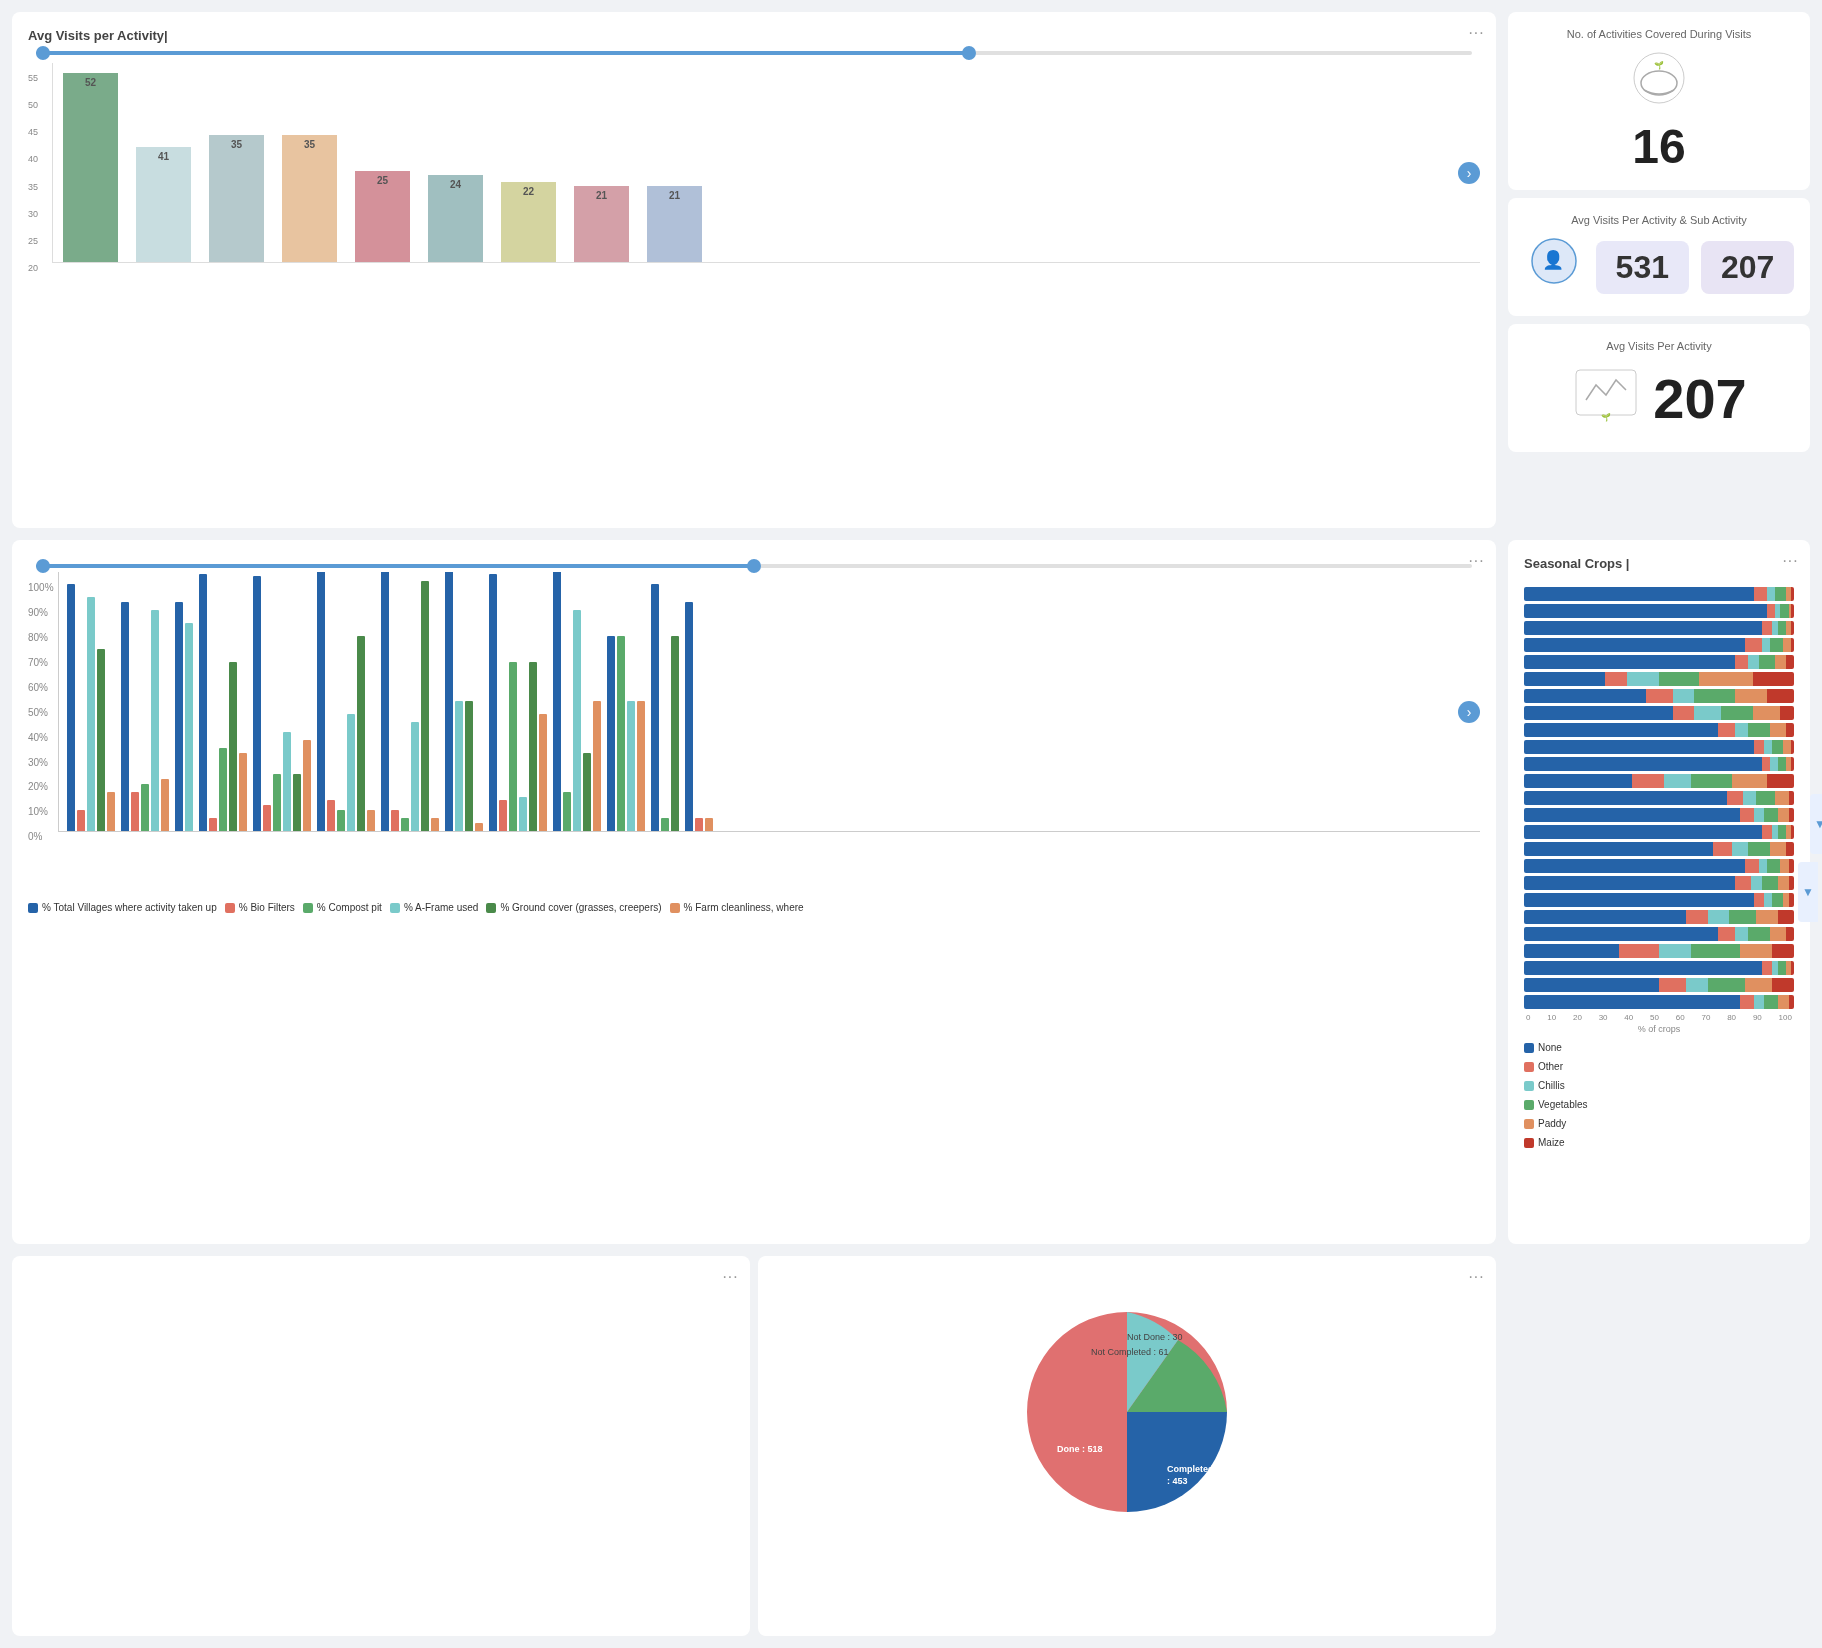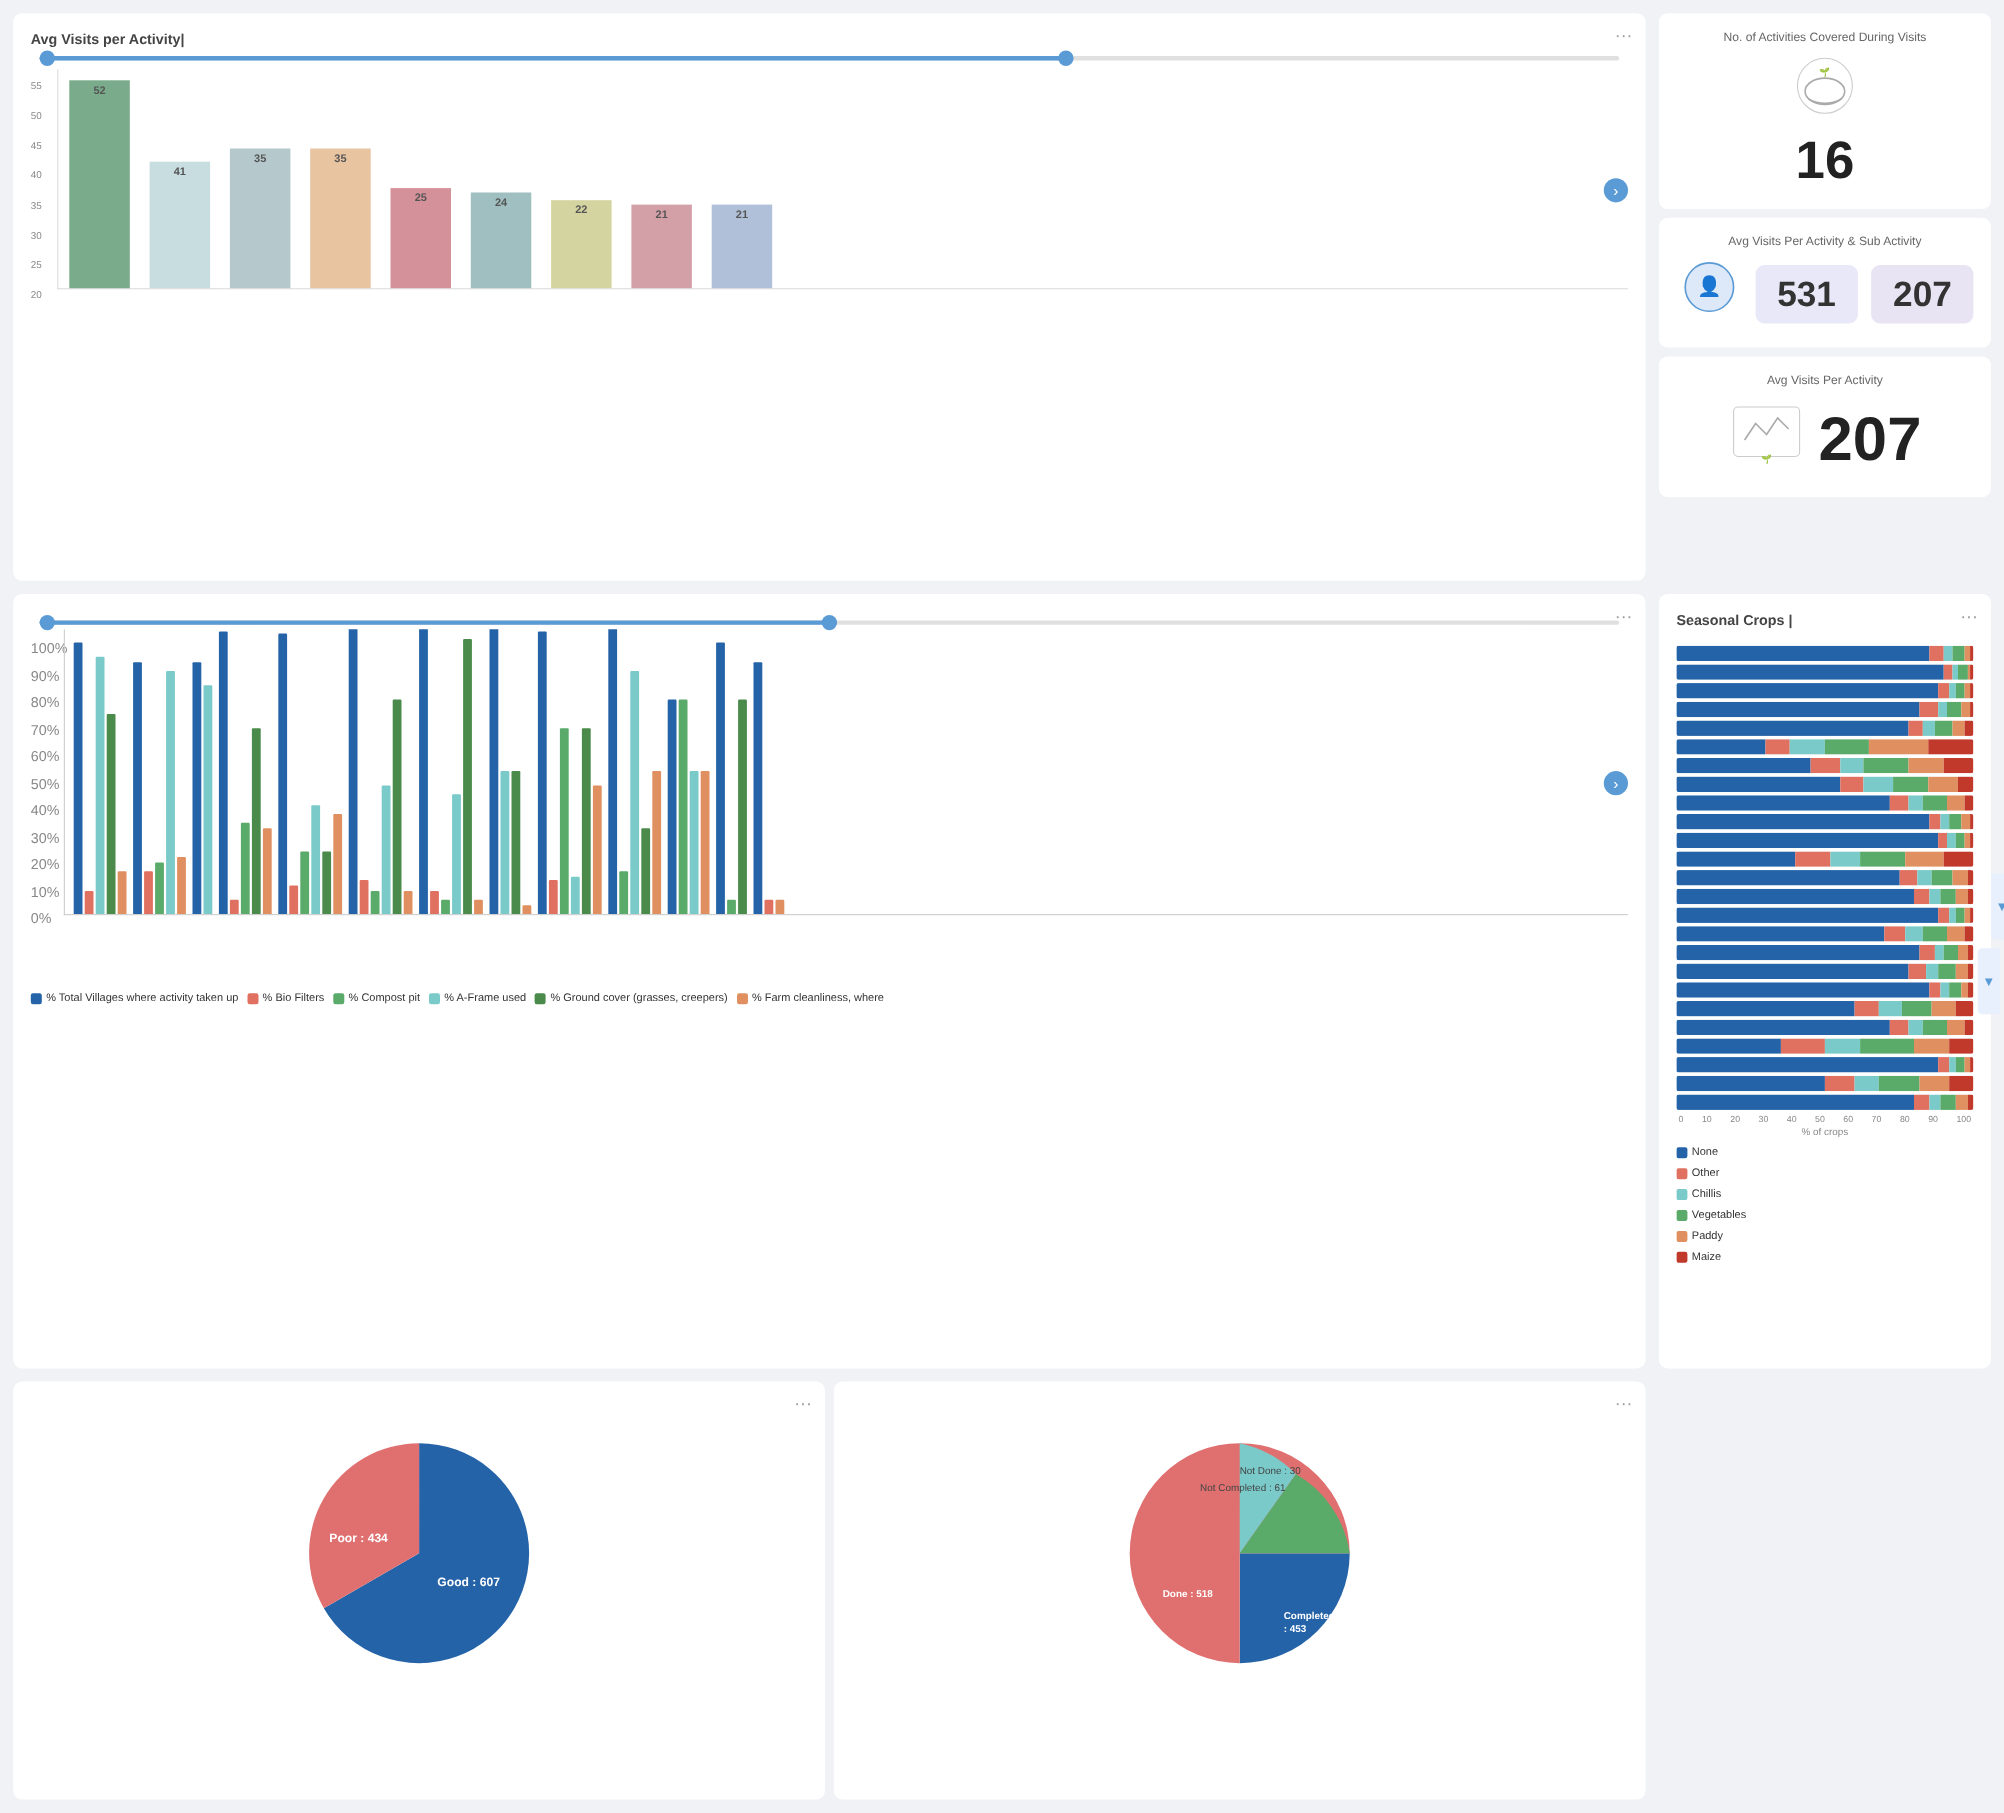--- a/index.html
+++ b/index.html
@@ -188,21 +188,21 @@
     <div class="slider-container">
       <div class="slider-track">
         <div class="slider-fill" style="width:50%;"></div>
         <div class="slider-thumb left"></div>
         <div class="slider-thumb right" style="left:50%;"></div>
       </div>
     </div>
 
     <div class="facilities-chart">
       <div style="display:flex; height:280px;">
-        <div style="width:30px; height:260px; display:flex; flex-direction:column; justify-content:space-between; font-size:13px; color:#888; margin-top:10px;">
+        <div style="width:30px; height:260px; display:flex; flex-direction:column; justify-content:space-between; font-size:10px; color:#888; margin-top:10px;">
           <span>100%</span>
             <span>90%</span>
             <span>80%</span>
             <span>70%</span>
             <span>60%</span>
             <span>50%</span>
             <span>40%</span>
             <span>30%</span>
             <span>20%</span>
             <span>10%</span>
@@ -582,30 +582,20 @@
         </div>
     </div>
 
     <div class="filter-icon" style="position:absolute; right:-8px; top:50%;">▼</div>
   </div>
 
   <div class="bot-left">
 
     <div class="panel">
       <div class="panel-menu">···</div>
-      <div class="pie-container">
-        <svg class="pie" width="240" height="240" viewBox="-120 -120 240 240">
-
-          <path d="M0,0 L0,-100 A100,100 0 1,1 -86.6,50 Z" fill="#2563a8"></path>
-
-          <path d="M0,0 L-86.6,50 A100,100 0 0,1 0,-100 Z" fill="#e07070"></path>
-          <text x="-55" y="-10" text-anchor="middle" font-size="11" fill="white" font-weight="600">Poor : 434</text>
-          <text x="45" y="30" text-anchor="middle" font-size="11" fill="white" font-weight="600">Good : 607</text>
-        </svg>
-      </div>
     </div>
 
     <div class="panel">
       <div class="panel-menu">···</div>
       <div class="pie-container">
 
         <div style="position:relative; width:240px; height:240px;">
           <svg class="pie" width="240" height="240" viewBox="0 0 240 240">
 
             <path d="M120,120 L220,120 A100,100 0 0,1 120,220 Z" fill="#2563a8"></path>

